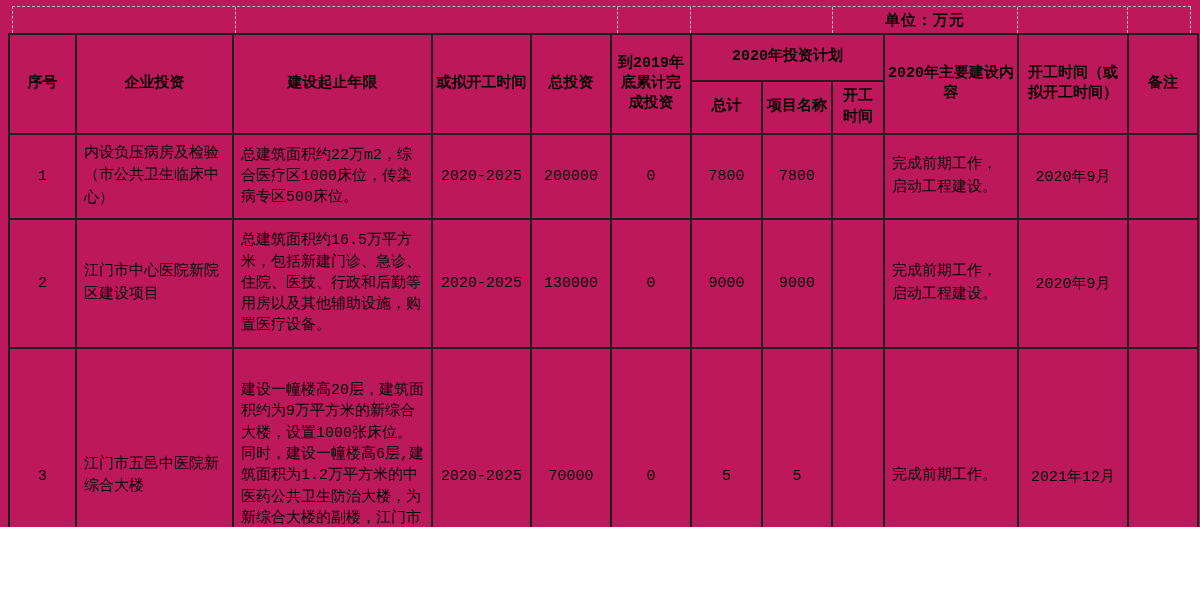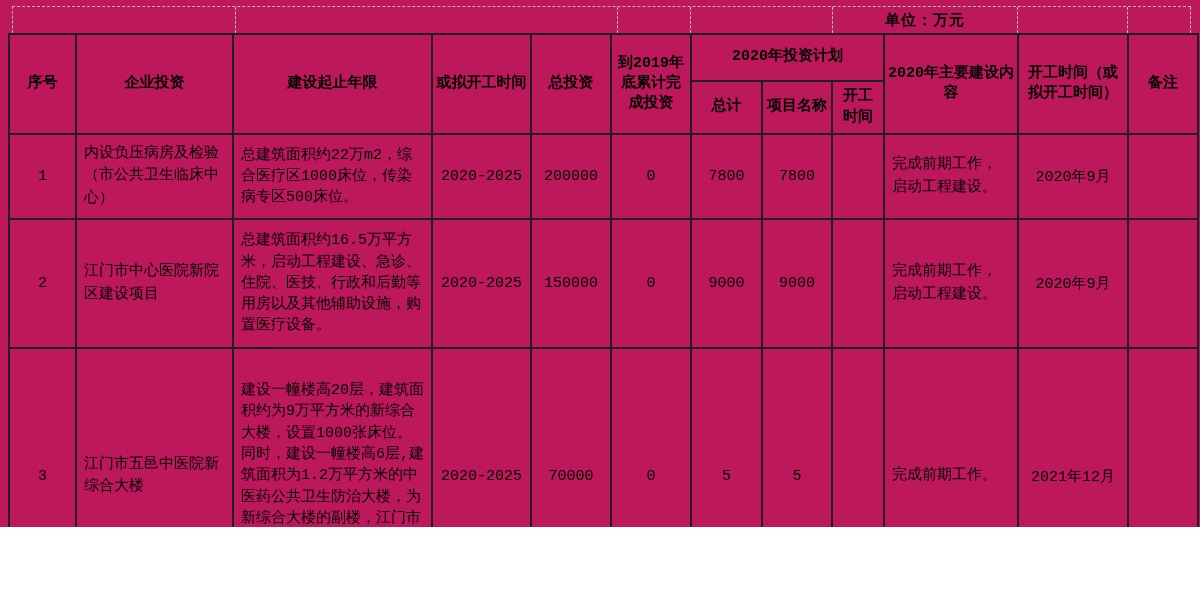--- a/index.html
+++ b/index.html
@@ -108,23 +108,23 @@
         <td class="c">7800</td>
         <td class="c">7800</td>
         <td class="c"></td>
         <td class="l maincontent">完成前期工作，启动工程建设。</td>
         <td class="c">2020年9月</td>
         <td class="c"></td>
       </tr>
       <tr class="row-b">
         <td class="c">2</td>
         <td class="l name">江门市中心医院新院区建设项目</td>
-        <td class="l content">总建筑面积约16.5万平方米，启动工程建设、急诊、住院、医技、行政和后勤等用房以及其他辅助设施，购置医疗设备。</td>
+        <td class="l content">总建筑面积约16.5万平方米，包括新建门诊、急诊、住院、医技、行政和后勤等用房以及其他辅助设施，购置医疗设备。</td>
         <td class="c">2020-2025</td>
-        <td class="c">150000</td>
+        <td class="c">130000</td>
         <td class="c">0</td>
         <td class="c">9000</td>
         <td class="c">9000</td>
         <td class="c"></td>
         <td class="l maincontent">完成前期工作，启动工程建设。</td>
         <td class="c">2020年9月</td>
         <td class="c"></td>
       </tr>
       <tr class="row-c">
         <td class="c">3</td>

